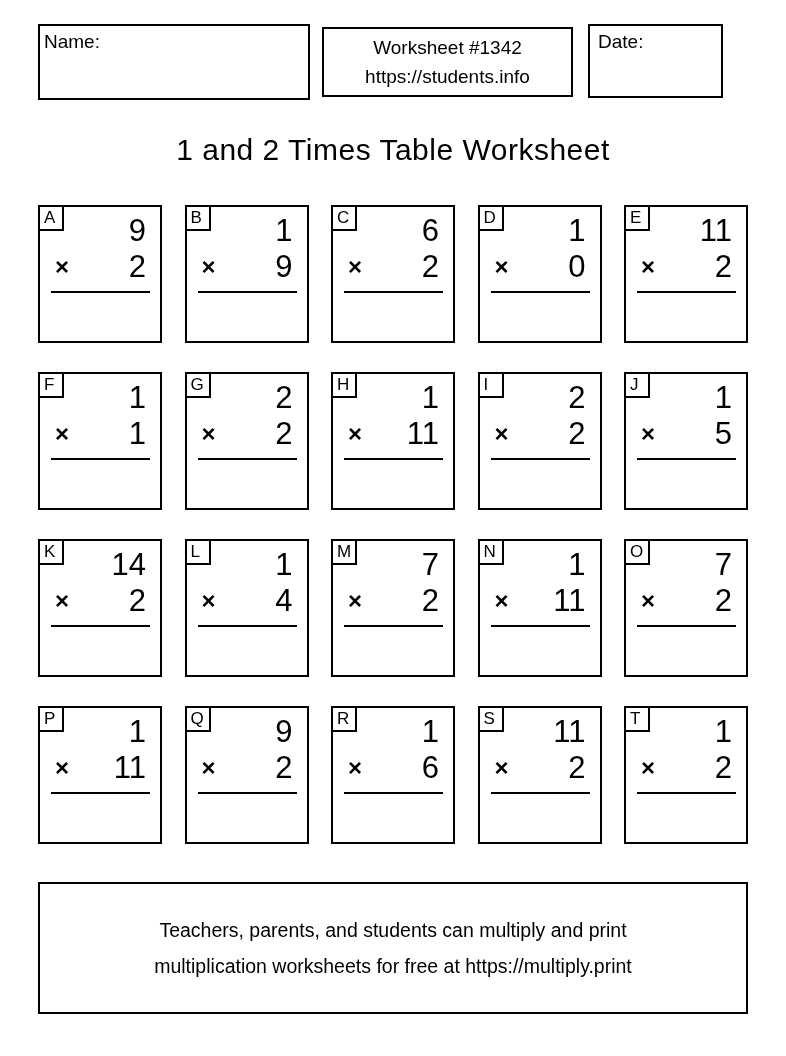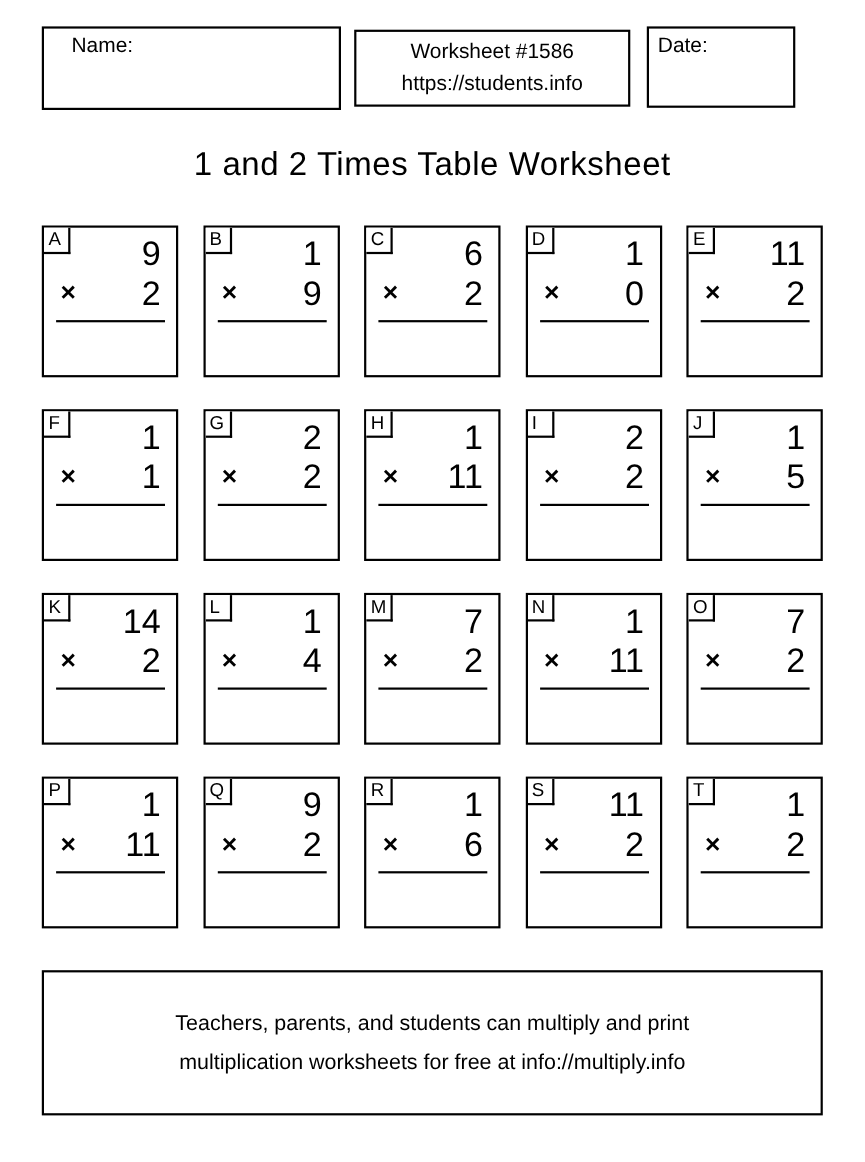--- a/index.html
+++ b/index.html
@@ -9,21 +9,21 @@
     font-family: "Liberation Sans", sans-serif;
     color: #000000;
     position: relative;
     overflow: hidden;
   }
   .page { width: 786px; height: 1056px; background: #ffffff; }
 
   
   .header { display: flex; padding: 24px 38px 0 38px; align-items: flex-start; }
   .hbox { border: 2px solid #000; background: #fff; }
-  .name-box { width: 272px; height: 76px; padding: 5px 25px; font-size: 19px; }
+  .name-box { width: 272px; height: 76px; padding: 5px 4px; font-size: 19px; }
   .ws-box {
     width: 251px; height: 70px; margin-left: 12px; margin-top: 3px;
     display: flex; flex-direction: column; justify-content: center;
     text-align: center; font-size: 19px; line-height: 29px;
   }
   .date-box { width: 135px; height: 74px; margin-left: 15px; padding: 5px 8px; font-size: 19px; }
 
   
   .title {
     text-align: center; font-size: 30px; font-weight: normal;
@@ -82,21 +82,21 @@
 </head>
 <body>
 
 <div class="page">
 
   <div class="header">
     <div class="hbox name-box">
       <span>Name:</span>
     </div>
     <div class="hbox ws-box">
-      <div>Worksheet #1586</div>
+      <div>Worksheet #1342</div>
       <div>https://students.info</div>
     </div>
     <div class="hbox date-box">
       <span>Date:</span>
     </div>
   </div>
 
   <h1 class="title">1 and 2 Times Table Worksheet</h1>
 
   <div class="grid">
@@ -316,16 +316,16 @@
         <span class="op-sign">×</span>
         <span>2</span>
       </div>
       <div class="answer-line"></div>
       <div class="answer-space"></div>
     </div>
   </div>
 
   <div class="footer">
     <div>Teachers, parents, and students can multiply and print</div>
-    <div>multiplication worksheets for free at info://multiply.info</div>
+    <div>multiplication worksheets for free at https://multiply.print</div>
   </div>
 
 </div>
 
 </body></html>

